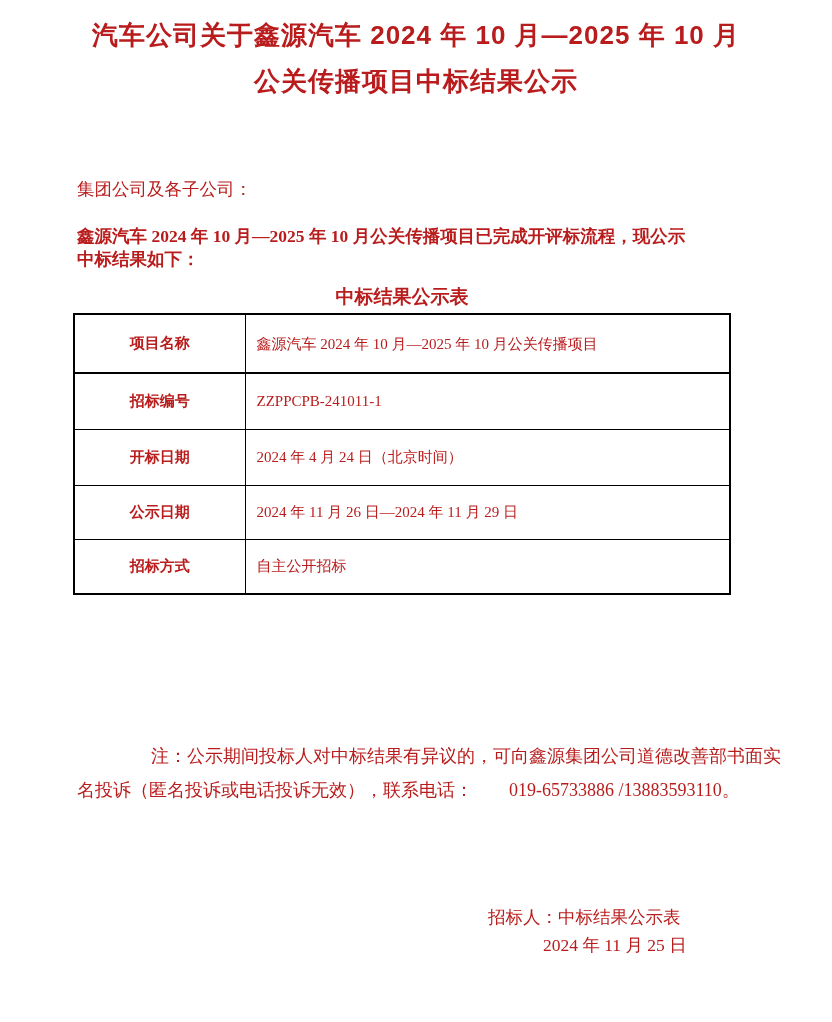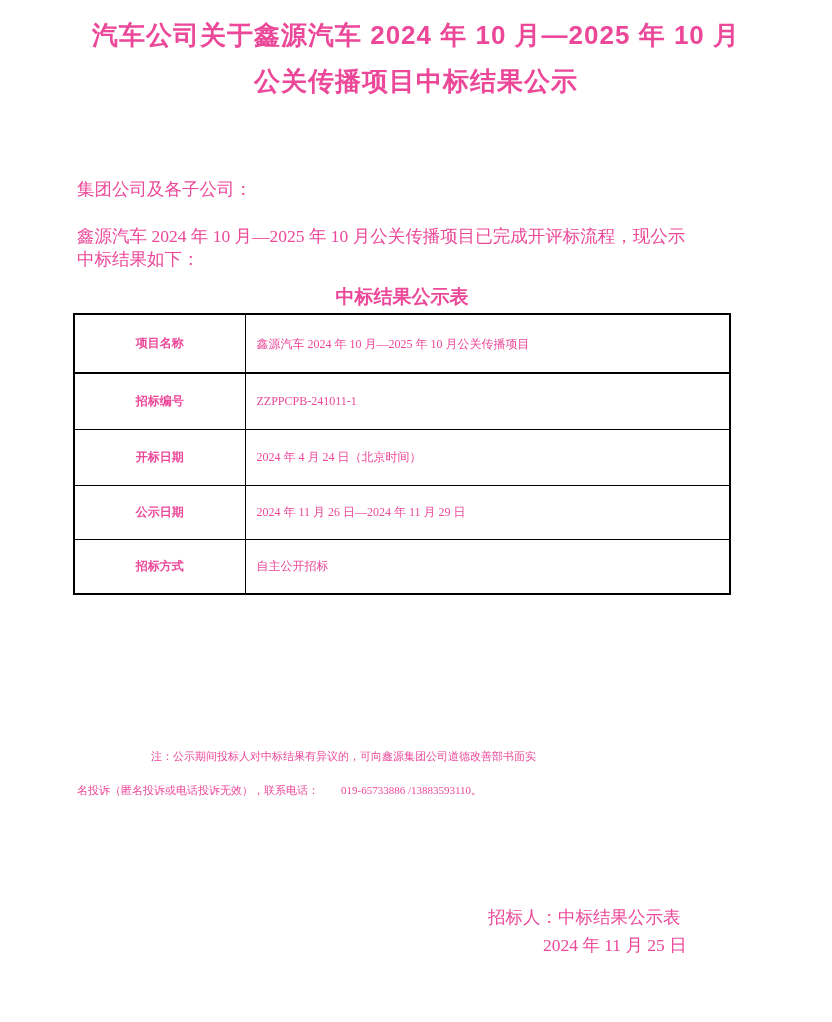--- a/index.html
+++ b/index.html
@@ -3,21 +3,21 @@
 <meta charset="utf-8">
 <style>
   * { margin: 0; padding: 0; box-sizing: border-box; }
   html, body { background: #e8e8e8; }
   .page {
     position: relative;
     width: 832px;
     height: 1022px;
     margin: 0 auto;
     background: #ffffff;
-    color: #ec4899;
+    color: #b91c1c;
     font-family: "Liberation Serif", "DejaVu Serif", serif;
     overflow: hidden;
   }
   .doc-title {
     position: absolute;
     top: 12px;
     left: 0;
     width: 100%;
     text-align: center;
     font-family: "Liberation Sans", "DejaVu Sans", sans-serif;
@@ -33,20 +33,21 @@
     font-size: 17.5px;
     line-height: 20px;
   }
   .intro {
     position: absolute;
     top: 225px;
     left: 77px;
     width: 680px;
     font-size: 17.5px;
     line-height: 22.5px;
+    font-weight: bold;
   }
   .intro div { white-space: nowrap; }
   .table-caption {
     position: absolute;
     top: 286px;
     left: 73px;
     width: 658px;
     text-align: center;
     font-family: "Liberation Sans", "DejaVu Sans", sans-serif;
     font-weight: bold;
@@ -58,21 +59,21 @@
     top: 313px;
     left: 73px;
     width: 658px;
     border-collapse: collapse;
     table-layout: fixed;
     border: 2px solid #000;
   }
   table.results td {
     border: 1.5px solid #000;
     vertical-align: middle;
-    font-size: 12px;
+    font-size: 15px;
   }
   table.results tr:nth-child(1) td { height: 59px; border-bottom-width: 2px; }
   table.results tr:nth-child(2) td { height: 56px; }
   table.results tr:nth-child(3) td { height: 56px; }
   table.results tr:nth-child(4) td { height: 54px; }
   table.results tr:nth-child(5) td { height: 55px; }
   table.results tr:nth-child(6) td { height: 62px; }
   td.row-label {
     width: 171px;
     text-align: center;
@@ -83,21 +84,21 @@
     padding-left: 11px;
     padding-right: 6px;
     white-space: pre-line;
     line-height: 28px;
   }
   .note {
     position: absolute;
     top: 739px;
     left: 77px;
     width: 690px;
-    font-size: 11px;
+    font-size: 18px;
     line-height: 34px;
   }
   .note .indent { padding-left: 74px; }
   .note div { white-space: pre; }
   .signature {
     position: absolute;
     top: 903px;
     left: 488px;
     font-size: 17.5px;
     line-height: 28px;

